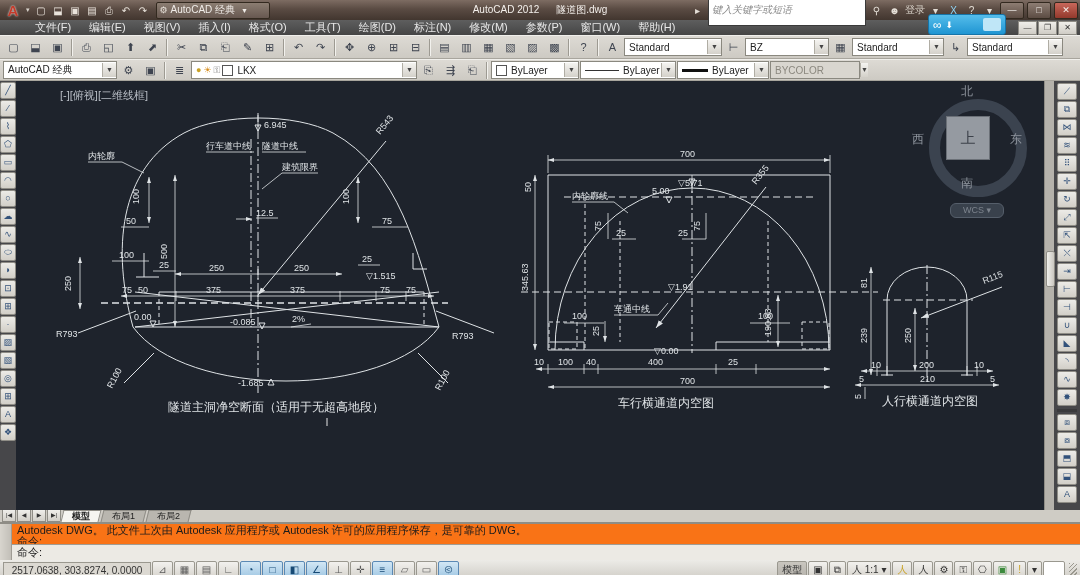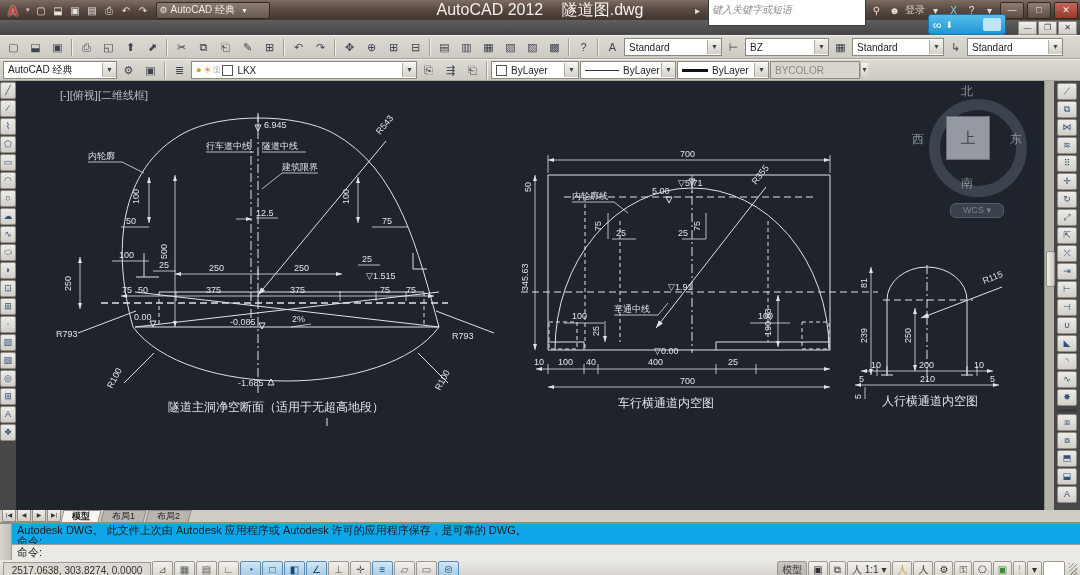--- a/index.html
+++ b/index.html
@@ -9,21 +9,21 @@
     display:flex;align-items:center;color:#ece7e2;position:relative;}
   .acad-logo{width:26px;height:20px;display:flex;align-items:center;justify-content:center;
     font-weight:bold;font-size:15px;color:#c33b2b;text-shadow:0 0 2px #fff;}
   .logo-arrow{font-size:7px;color:#d8d2cc;margin-right:3px;}
   .qa{width:17px;height:15px;text-align:center;line-height:15px;font-size:10px;color:#e9e3db;}
   .ws-combo{height:15px;min-width:106px;background:linear-gradient(#8b7d72,#675850);
     border:1px solid #32291f;border-radius:2px;display:flex;align-items:center;
     font-size:10px;padding:0 3px;margin-left:4px;color:#f0ece8;}
   .ws-combo .gear{font-size:9px;margin-right:3px;color:#e8e2da;}
   .ws-combo .arr{margin-left:6px;font-size:7px;}
-  .title-center{position:absolute;left:0;right:0;text-align:center;font-size:16px;
+  .title-center{position:absolute;left:0;right:0;text-align:center;font-size:10px;
     color:#f4f0ec;pointer-events:none;}
   .title-center span{margin:0 7px;}
   .tb-right{margin-left:auto;display:flex;align-items:center;gap:3px;padding-right:2px;}
   .ic-search-box{width:150px;height:14px;background:#fff;border:1px solid #3a3a3a;
     color:#8a8a8a;font-size:10px;line-height:14px;padding:8px 3px;font-style:italic;}
   .ic-ico{width:15px;text-align:center;font-size:10px;color:#e4ded6;}
   .signin{font-size:10px;color:#d9d2c9;}
   .winbtn{width:22px;height:15px;text-align:center;line-height:14px;font-size:9px;
     color:#f4f0ec;background:linear-gradient(#8d7d73,#5c4c43);border:1px solid #32291f;border-radius:2px;}
   .winbtn.close{background:linear-gradient(#c8675a,#93392c);}
@@ -95,21 +95,21 @@
   .tab{padding:0 9px;height:11px;line-height:11px;background:#b9b6af;
     border:1px solid #8f8d86;border-bottom:none;transform:skewX(-14deg);margin-right:2px;}
   .tab>span{display:inline-block;transform:skewX(14deg);}
   .tab.active{background:#f6f5f1;font-weight:bold;}
   
   .cmdwin{height:36px;background:#e9e7e1;border-top:2px solid #8f8d86;font-size:11px;
     color:#1c1c1c;display:flex;}
   .cmd-grip{width:11px;background:linear-gradient(90deg,#d8d5ce,#c2bfb8);border-right:1px solid #9f9c94;}
   .cmd-body{flex:1;display:flex;flex-direction:column;}
   .cmd-hist{flex:1;padding:1px 5px;line-height:11px;border-bottom:1px solid #9f9c94;
-    background:#0ea5e9;white-space:nowrap;overflow:hidden;}
+    background:#f97316;white-space:nowrap;overflow:hidden;}
   .cmd-input{height:13px;padding:1px 5px;background:#eceae4;line-height:12px;}
   
   .statusbar{height:20px;background:linear-gradient(#ecebe7,#cfccc5);display:flex;
     align-items:center;font-size:10px;color:#333;padding:0 3px;gap:1px;}
   .coords{width:146px;height:15px;border:1px solid #9a988f;background:#dcd9d2;
     text-align:center;line-height:15px;}
   .stg{width:19px;height:16px;border:1px solid #9a988f;border-radius:2px;
     background:linear-gradient(#f2f1ee,#d6d3cc);text-align:center;line-height:15px;
     font-size:10px;color:#5a5a5a;}
   .stg.on{background:linear-gradient(#d2e7f5,#9fc6e2);border-color:#5b89b4;color:#174a75;}
@@ -154,20 +154,34 @@
     <span class="ic-ico" style="color:#8fd4f5;">X</span>
     <span class="ic-ico">?</span>
     <span class="ic-ico">▾</span>
     <div class="winbtn">—</div>
     <div class="winbtn">□</div>
     <div class="winbtn close">✕</div>
   </div>
 </div>
 
 <div class="menubar">
+  <div id="menu-strip" style="display:flex;">
+      <div class="menu-item">文件(F)</div>
+      <div class="menu-item">编辑(E)</div>
+      <div class="menu-item">视图(V)</div>
+      <div class="menu-item">插入(I)</div>
+      <div class="menu-item">格式(O)</div>
+      <div class="menu-item">工具(T)</div>
+      <div class="menu-item">绘图(D)</div>
+      <div class="menu-item">标注(N)</div>
+      <div class="menu-item">修改(M)</div>
+      <div class="menu-item">参数(P)</div>
+      <div class="menu-item">窗口(W)</div>
+      <div class="menu-item">帮助(H)</div>
+    </div>
   <div class="doc-controls">
     <div class="docbtn">—</div>
     <div class="docbtn">❐</div>
     <div class="docbtn">✕</div>
   </div>
 </div>
 
 <div class="a360pop">
   <span>∞</span>
   <span style="margin-left:4px;font-size:9px;">⬇</span>

